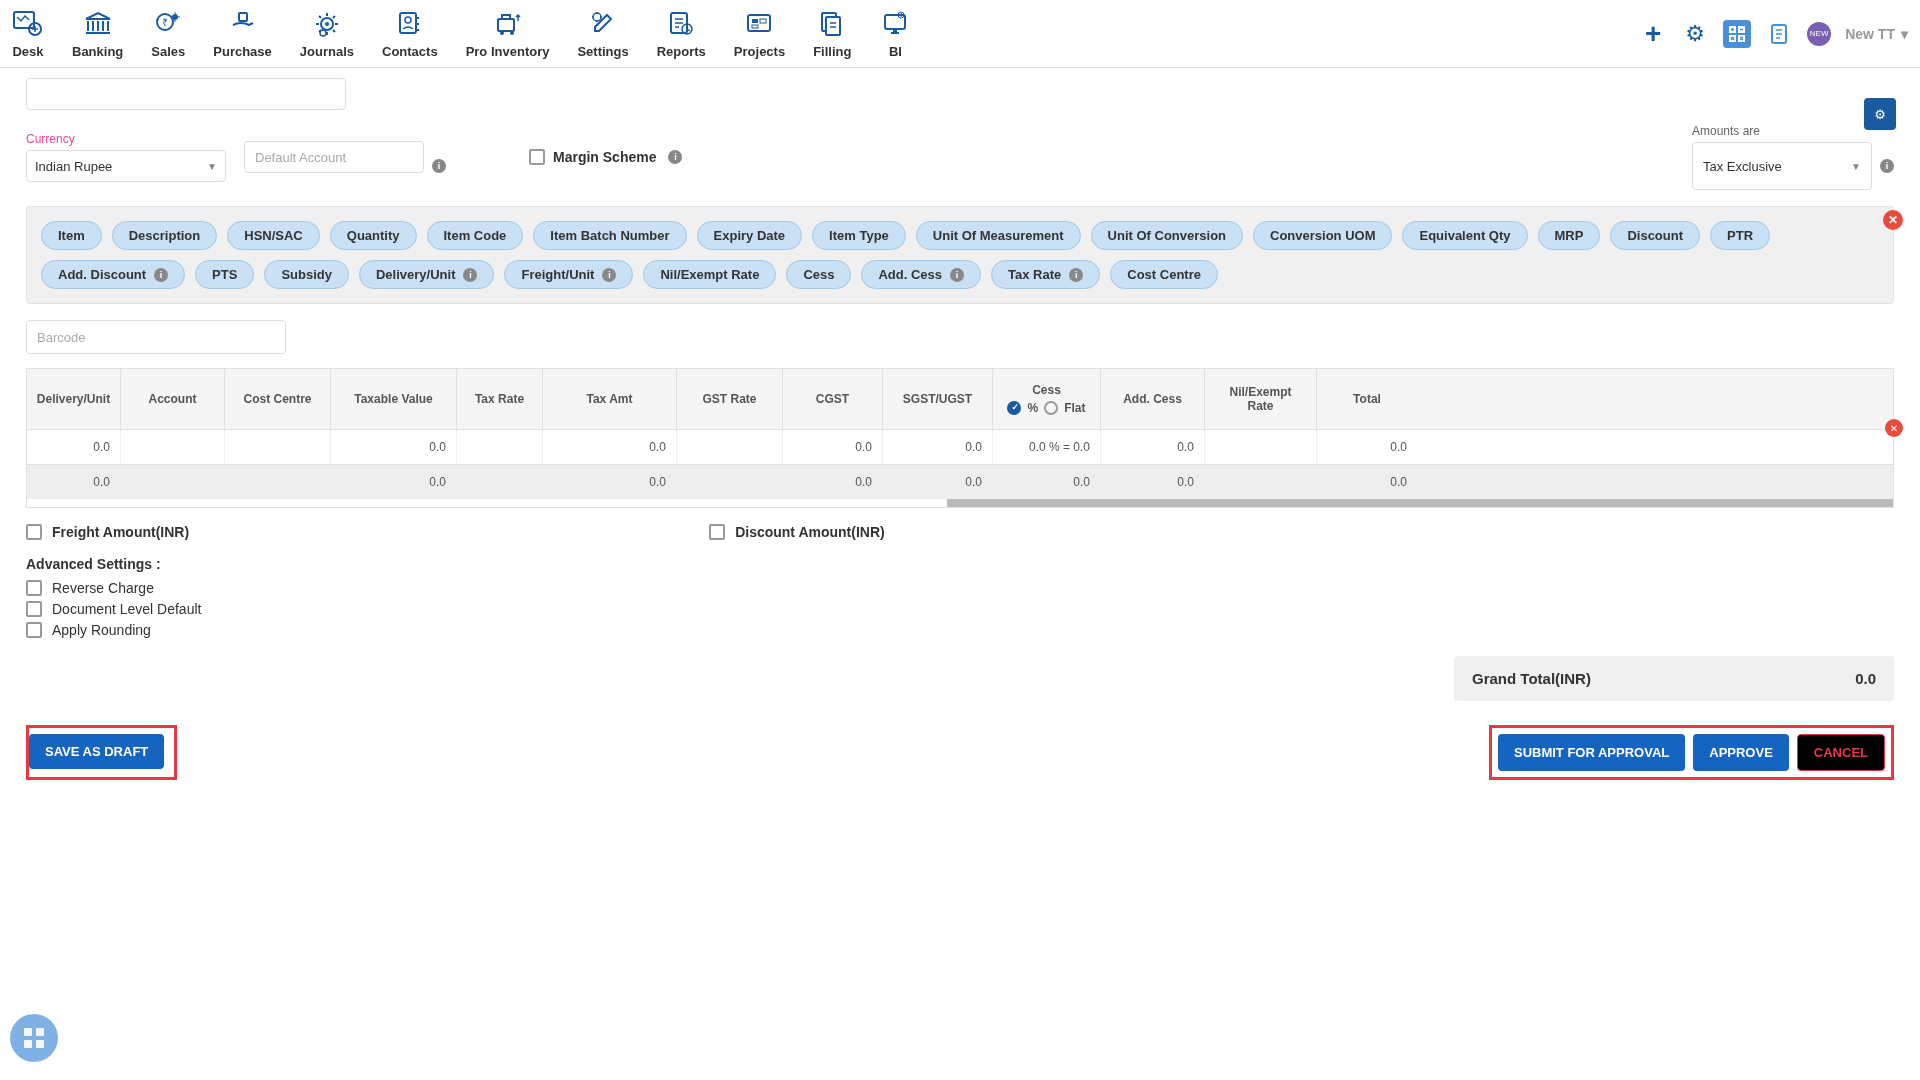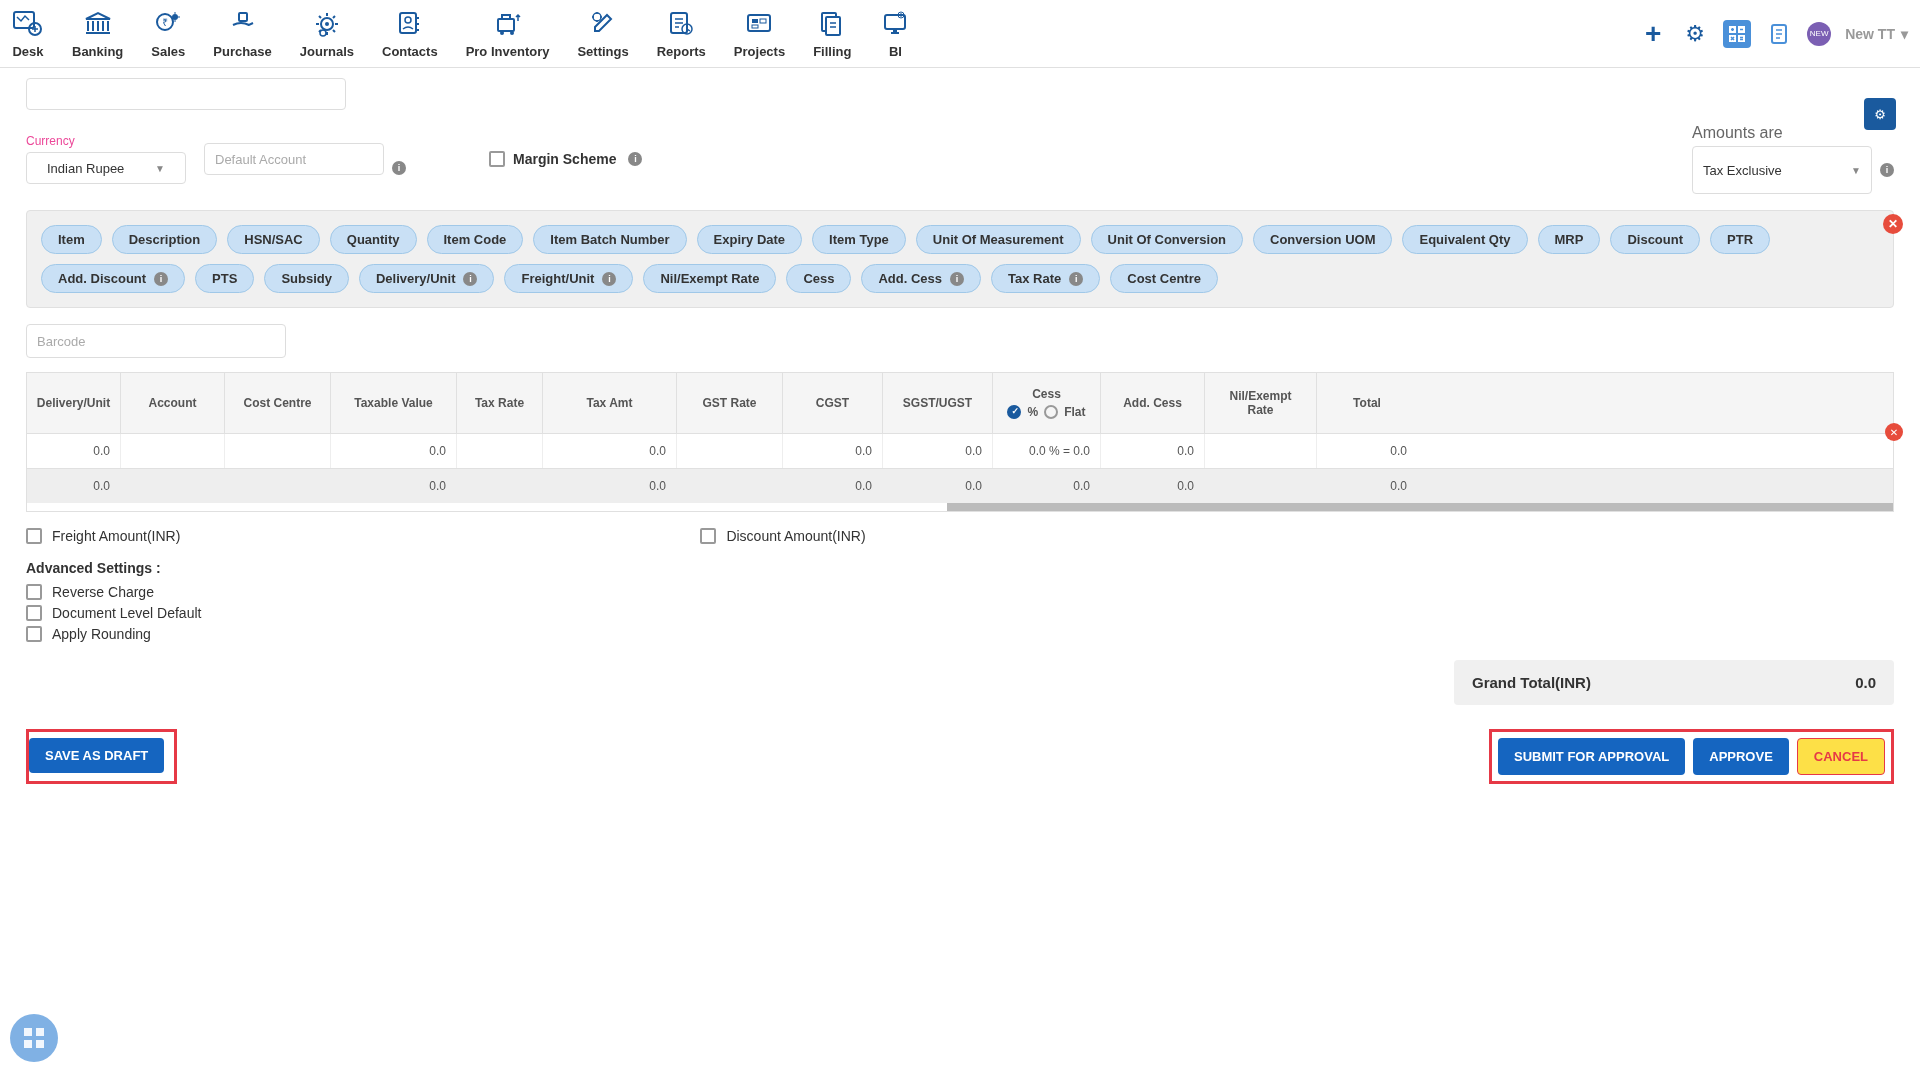--- a/index.html
+++ b/index.html
@@ -24,28 +24,28 @@
 
 .content { padding: 10px 18px; background: #fff; margin: 0 8px; }
 
 
 .top-row-input { width: 320px; height: 32px; border: 1px solid #ddd; border-radius: 4px; padding: 0 10px; margin-bottom: 14px; }
 
 
 .currency-row { display: flex; align-items: center; gap: 18px; margin-bottom: 16px; position: relative; }
 .field-group { display: flex; flex-direction: column; gap: 4px; }
 .field-label { font-size: 12px; color: #ec4899; }
-.currency-select { width: 160px; height: 32px; border: 1px solid #ddd; border-radius: 4px; padding: 0 20px; display: flex; align-items: center; justify-content: space-between; cursor: pointer; background: #fff; }
+.currency-select { width: 200px; height: 32px; border: 1px solid #ddd; border-radius: 4px; padding: 0 8px; display: flex; align-items: center; justify-content: space-between; cursor: pointer; background: #fff; }
 .chevron-down { color: #888; font-size: 10px; }
 .default-acct { width: 180px; height: 32px; border: 1px solid #ddd; border-radius: 4px; padding: 0 10px; color: #aaa; display:flex;align-items:center; }
 .info-icon { color: #888; font-size: 12px; margin-left: 4px; width: 14px; height:14px; border-radius:50%; background:#888; color:#fff; display:inline-flex; align-items:center; justify-content:center; font-size:9px; font-weight:bold; cursor:help;}
 .checkbox-row { display: flex; align-items: center; gap: 8px; font-size: 14px; font-weight: 600; padding-left: 35px; }
 .checkbox { width: 16px; height: 16px; border: 2px solid #999; border-radius: 2px; cursor: pointer; }
 .amounts-group { margin-left: auto; display: flex; flex-direction: column; gap: 4px; }
-.amounts-label { font-size: 16px; color: #666; }
+.amounts-label { font-size: 12px; color: #666; }
 .tax-select { width: 180px; height: 48px; border: 1px solid #ddd; border-radius: 4px; padding: 0 10px; display: flex; align-items: center; justify-content: space-between; cursor: pointer; }
 .gear-btn { position: absolute; top: -26px; right: -2px; background: #1a5a9e; color:#fff; width:32px; height:32px; border-radius:4px; display:flex;align-items:center;justify-content:center; cursor:pointer;}
 
 
 .tags-panel { background: #f0f0f0; border: 1px solid #e0e0e0; border-radius: 4px; padding: 14px; margin-bottom: 16px; position: relative; }
 .tags-wrap { display: flex; flex-wrap: wrap; gap: 10px; }
 .tag { background: #c9e0f5; border: 1px solid #a0c8e8; border-radius: 18px; padding: 6px 16px; font-size: 13px; font-weight: 600; color: #333; cursor: pointer; display:inline-flex; align-items:center; gap:4px; }
 .close-tag-btn { position: absolute; right: -10px; top: 3px; width: 20px; height: 20px; border-radius: 50%; background: #e74c3c; color:#fff; display:flex;align-items:center;justify-content:center; font-size:12px; font-weight:bold; cursor:pointer;}
 
 
@@ -75,35 +75,35 @@
 .w-to { width: 100px; }
 .cess-radio-row { display:flex; align-items:center; gap:6px; margin-top:4px;}
 .radio { width:14px;height:14px;border-radius:50%;border:2px solid #999;cursor:pointer; }
 .radio.checked { background:#1a5a9e; border-color:#1a5a9e; position:relative;}
 .radio.checked::after { content:'✓'; color:#fff; font-size:9px; position:absolute; left:2px; top:-1px;}
 .remove-row-btn { position:absolute; right:-10px; top:50px; width:18px;height:18px;border-radius:50%;background:#e74c3c;color:#fff;display:flex;align-items:center;justify-content:center;font-size:10px;cursor:pointer;}
 .table-scroll-bar { height: 8px; background:#bbb; margin-left:920px; }
 
 
 .bottom-checks { display: flex; gap: 280px; margin-bottom: 16px; }
-.check-item { display:flex; align-items:flex-start; gap:10px; font-size:14px; font-weight:400; }
+.check-item { display:flex; align-items:flex-start; gap:10px; font-size:14px; font-weight:700; }
 .advanced-section { margin-bottom: 18px;}
 .adv-title { font-size:14px; font-weight:700; margin-bottom:8px; }
 .adv-item { display:flex; align-items:center; gap:10px; font-size:14px; margin:5px 0; }
 
 
 .grand-total { margin-left: auto; width: 440px; background: #f0f0f0; padding: 14px 18px; display: flex; justify-content: space-between; font-weight: 700; font-size:15px; border-radius:4px; margin-bottom:24px;}
 
 
 .actions-row { display: flex; }
 .left-actions { border: 3px solid #e63946; padding: 6px 10px 6px 0; }
 .right-actions { margin-left: auto; border: 3px solid #e63946; padding: 6px; display:flex; gap:8px;}
 .btn { padding: 10px 16px; border-radius: 4px; font-size: 13px; font-weight: 700; cursor: pointer; border: none; }
 .btn-primary { background: #1565c0; color: #fff; }
-.btn-outline { background: #fde047; color: #e63946; border: 1px solid #e63946; }
+.btn-outline { background: #000000; color: #e63946; border: 1px solid #e63946; }
 
 
 .float-widget { position: fixed; left: 10px; bottom: 18px; width: 48px; height: 48px; border-radius: 50%; background: #4a90d9; opacity: 0.7; display:flex;align-items:center;justify-content:center;color:#fff;cursor:pointer;}
 
 svg { display: block; }
 </style>
 </head>
 <body>
 
 <div class="page-container">

